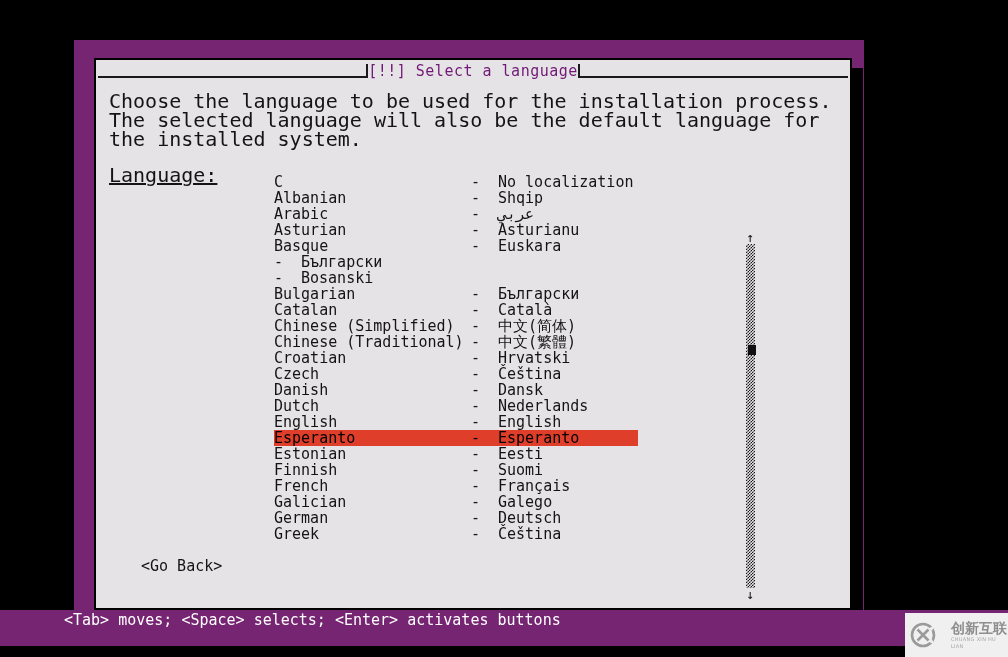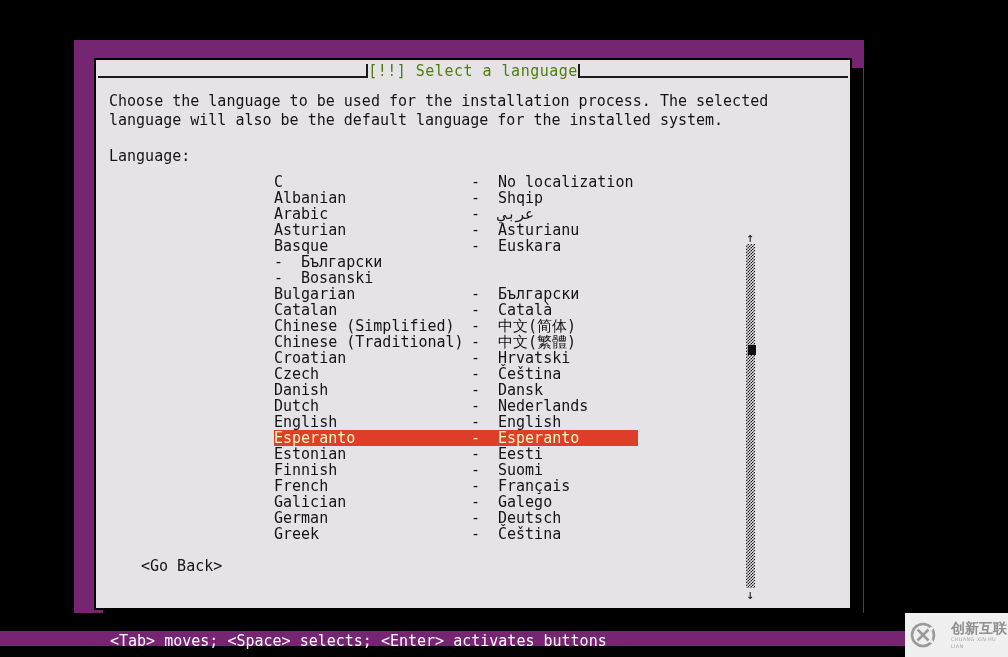--- a/index.html
+++ b/index.html
@@ -64,66 +64,67 @@
     height: 12px;
     border-bottom: 2px solid #1a1a1a;
     border-left: 0;
     border-right: 0;
     position: relative;
   }
   .title-rule.left  { border-right: 2px solid #1a1a1a; margin-left: 2px; }
   .title-rule.right { border-left: 2px solid #1a1a1a; margin-right: 2px; }
   #dialog-title {
     flex: 0 0 auto;
-    color: #4d7c0f;
+    color: #701a75;
     font-size: 15px;
     line-height: 22px;
     letter-spacing: 0.5px;
     padding: 0 0;
     white-space: pre;
   }
 
   
   #dialog-body {
     position: absolute;
     left: 13px;
     top: 32px;
     right: 10px;
     color: #141414;
-    font-size: 15px;
+    font-size: 20px;
     line-height: 19px;
   }
   #intro-text {
     white-space: pre-wrap;
     margin: 0 0 17px 0;
   }
   #language-label {
     margin: 0;
     white-space: pre;
+    text-decoration: underline;
   }
 
   
   #language-list {
     position: absolute;
     left: 178px;
     top: 114px;
     width: 364px;
     font-size: 15px;
     line-height: 16.05px;
   }
   .lang-row {
     display: flex;
     align-items: baseline;
     height: 16px;
     color: #141414;
     white-space: pre;
   }
   .lang-row.selected {
     background: #df3f2a;
-    color: #fef9c3;
+    color: #000000;
   }
   .lang-en {
     flex: 0 0 auto;
     width: 197px;
     overflow: hidden;
   }
   .lang-dash {
     flex: 0 0 auto;
     width: 27px;
   }
@@ -184,27 +185,27 @@
     color: #141414;
     white-space: pre;
   }
 
   
   #status-bar {
     position: absolute;
     left: 0;
     bottom: 11px;
     width: 1008px;
-    height: 15px;
+    height: 36px;
     background: #762572;
     color: #ffffff;
     font-size: 15px;
     line-height: 21px;
     white-space: pre;
-    padding-left: 110px;
+    padding-left: 64px;
     box-sizing: border-box;
   }
 
   
   #watermark {
     position: absolute;
     left: 905px;
     top: 613px;
     width: 103px;
     height: 44px;

